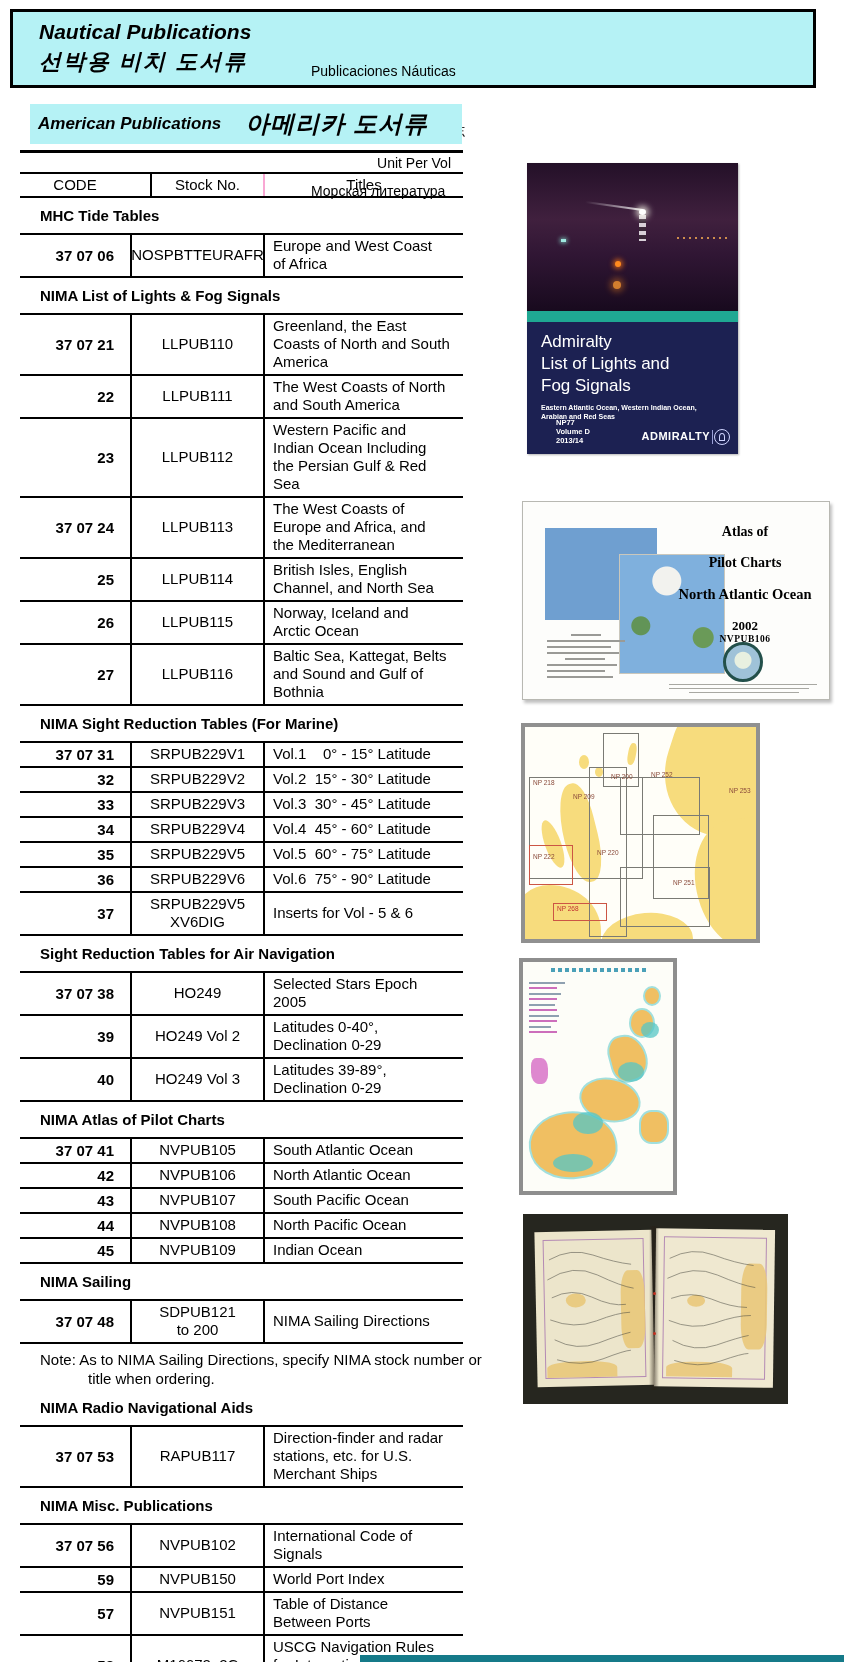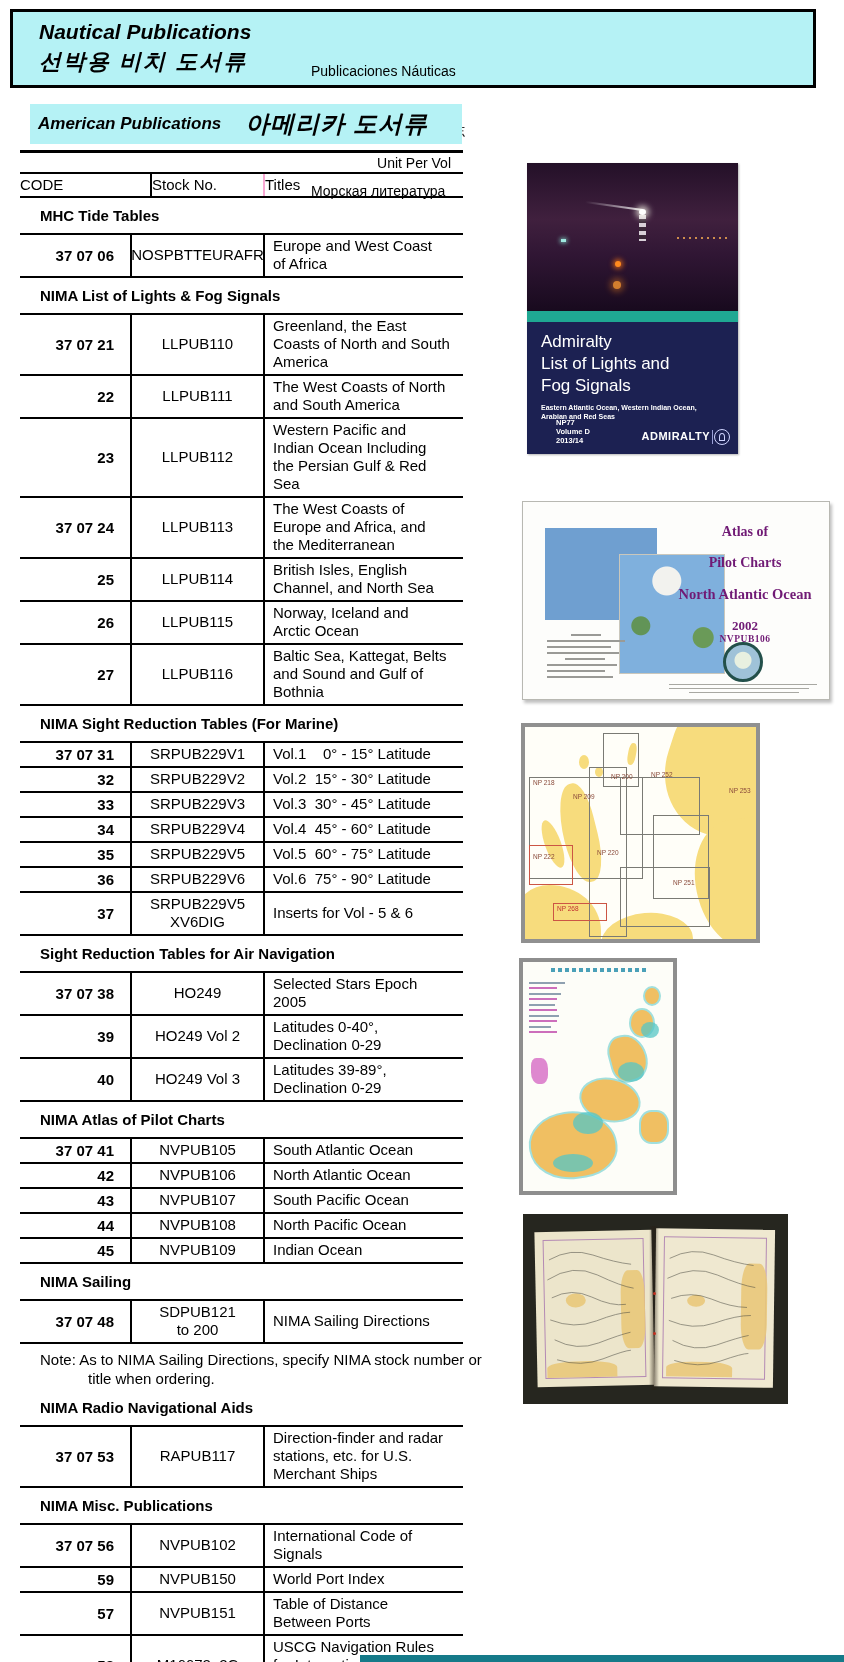--- a/index.html
+++ b/index.html
@@ -17,21 +17,21 @@
   .section-bar{position:absolute;left:30px;top:104px;width:432px;height:40px;
                background:#b5f2f5;display:flex;align-items:center;}
   .s-en{font-weight:bold;font-style:italic;font-size:17px;margin-left:8px;}
   .s-ko{font-weight:bold;font-style:italic;font-size:24px;margin-left:24px;letter-spacing:1px;}
 
   
   .table-area{position:absolute;left:20px;top:150px;width:443px;border-top:3px solid #000;}
   .unit-line{text-align:right;font-size:14px;padding:2px 12px 1px 0;border-bottom:2px solid #000;}
   .hdr-row,.row{display:grid;grid-template-columns:110px 135px 1fr;align-items:center;}
   .hdr-row{border-bottom:2px solid #000;font-size:15px;}
-  .hdr-row div{text-align:left;padding:2px 0 3px;}
+  .hdr-row div{text-align:center;padding:2px 0 3px;}
   .hdr-row .c2m{border-left:2px solid #000;border-right:2px solid #f9a8d4;margin-left:20px;}
   .sec-heading{font-weight:bold;font-size:15px;padding:9px 0 9px 20px;}
   .sec-table{border-top:2px solid #000;}
   .row{border-bottom:2px solid #000;}
   .row .c1{font-weight:bold;font-size:15px;text-align:center;padding:2px 16px 3px 0;
            align-self:stretch;display:flex;align-items:center;justify-content:flex-end;white-space:pre-line;}
   .row .c2{font-size:15px;text-align:center;border-left:2px solid #000;border-right:2px solid #000;
            align-self:stretch;display:flex;align-items:center;justify-content:center;
            white-space:pre-line;line-height:18px;padding:2px 0 3px;}
   .row .c3{font-size:15px;padding:2px 4px 3px 8px;line-height:18px;white-space:pre-wrap;}
@@ -76,21 +76,21 @@
     radial-gradient(circle at 70% 30%,#6a9a58 0 11px,transparent 12px),
     radial-gradient(circle at 55% 75%,#5e8f5a 0 8px,transparent 9px);background-color:#6f9fd0;}
   .map2{position:absolute;left:96px;top:52px;width:104px;height:118px;border:1px solid #cac7bc;
     background-color:#7fb0dd;
     background-image:radial-gradient(circle at 45% 22%,#f2f2ee 0 14px,transparent 15px),
     radial-gradient(circle at 20% 60%,#629457 0 9px,transparent 10px),
     radial-gradient(circle at 80% 70%,#6a9a58 0 10px,transparent 11px);}
   .idx-lines{position:absolute;left:24px;top:128px;width:100px;}
   .idx-lines i{display:block;height:2px;background:#9a9a96;margin:4px auto 0 0;}
   .atlas-text{position:absolute;right:6px;top:22px;width:156px;text-align:center;
-    font-family:"Liberation Serif","DejaVu Serif",serif;font-weight:bold;color:#701a75;}
+    font-family:"Liberation Serif","DejaVu Serif",serif;font-weight:bold;color:#000000;}
   .at1{font-size:14px;margin-bottom:15px;}
   .at2{font-size:14px;margin-bottom:15px;}
   .at3{font-size:14.5px;margin-bottom:15px;}
   .at4{font-size:13px;}
   .at5{font-size:9.5px;letter-spacing:.5px;}
   .emblem{position:absolute;right:66px;top:140px;width:34px;height:34px;border-radius:50%;
     border:3px solid #23504a;background:radial-gradient(circle at 50% 45%,#e8f0e0 0 8px,#9fc2d8 9px 100%);}
   .atlas-foot{position:absolute;right:10px;bottom:6px;width:150px;}
   .atlas-foot i{display:block;height:1.5px;background:#a8a8a2;margin:2.5px 0 0 0;}
 

